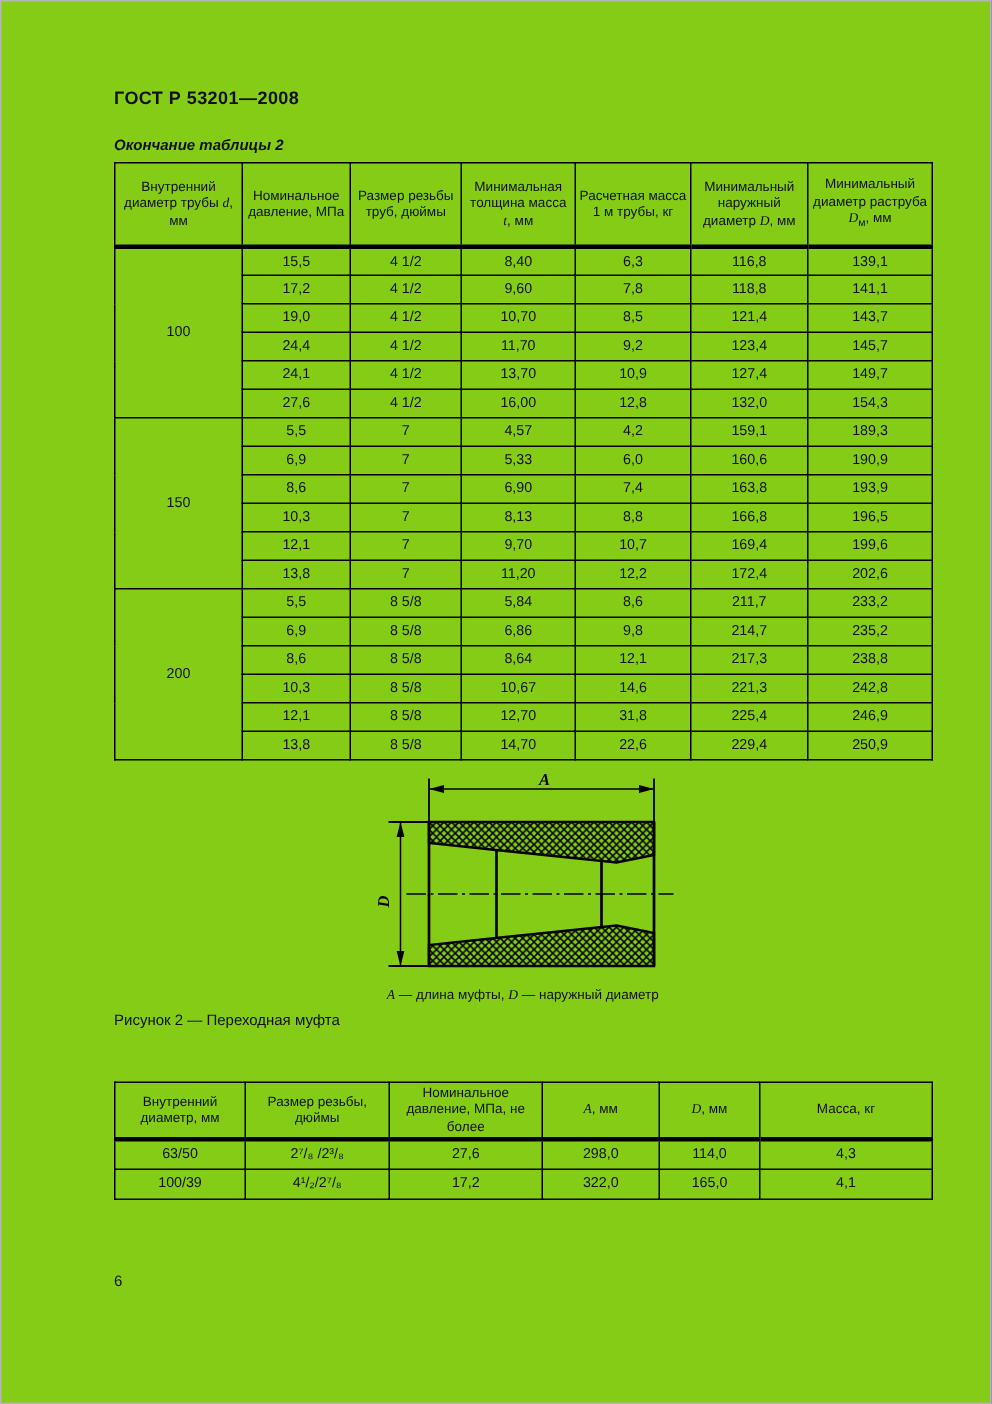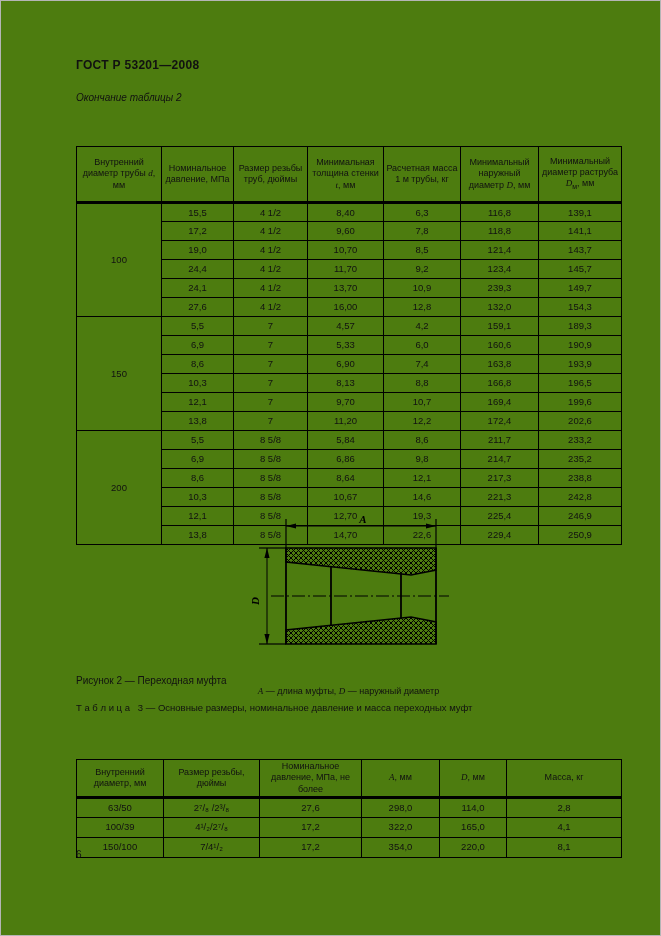--- a/index.html
+++ b/index.html
@@ -1,34 +1,34 @@
 <!DOCTYPE html>
 <html><head>
 <meta charset="utf-8">
 <style>
   html,body{margin:0;padding:0;background:#888;}
   .page{
     position:relative; width:661px; height:936px; margin:0 auto;
-    background:#4d7c0f; border:1px solid #b5b5b5; box-sizing:border-box;
+    background:#84cc16; border:1px solid #b5b5b5; box-sizing:border-box;
     font-family:"Liberation Sans","DejaVu Sans",sans-serif; color:#111;
   }
   .doc-header{position:absolute; left:75px; top:57px; font-size:12px; font-weight:bold; letter-spacing:.3px;}
-  .cont-label{position:absolute; left:75px; top:91px; font-size:10px; font-style:italic;}
-  table{border-collapse:collapse; table-layout:fixed;margin-top:38px;}
+  .cont-label{position:absolute; left:75px; top:91px; font-size:10px; font-style:italic;font-weight:bold;}
+  table{border-collapse:collapse; table-layout:fixed;}
   .t2{position:absolute; left:75px; top:107px; width:545px;}
   .t3{position:absolute; left:75px; top:720px; width:545px;}
   th,td{border:1px solid #000; text-align:center; vertical-align:middle; padding:1px 2px; font-weight:normal; font-size:9.5px; line-height:1.25; overflow:hidden;}
   .t2 thead tr{height:56px;} .t2 tbody tr{height:19px;}
   .t3 thead tr{height:37px;padding-left:39px;} .t3 tbody tr{height:20px;padding-left:36px;}
   thead th{border-bottom:3px solid #000; font-size:9px;}
   .t2, .t3{border:1.5px solid #000;}
   .var{font-family:"Liberation Serif","DejaVu Serif",serif; font-style:italic;}
   sub{font-size:7px;}
   .fig{position:absolute; left:250px; top:512px; width:200px; height:146px;}
-  .fig-caption{position:absolute; left:75px; top:657px; width:545px; text-align:center; font-size:9px;margin-top:28px;}
+  .fig-caption{position:absolute; left:75px; top:657px; width:545px; text-align:center; font-size:9px;}
   .fig-title{position:absolute; left:75px; top:674px; width:545px; text-align:left; font-size:10px;}
   .tbl3-title{position:absolute; left:75px; top:701px; width:545px; font-size:9.5px; white-space:pre-wrap;}
   .page-num{position:absolute; left:75px; top:848px; font-size:10px;}
 </style>
 </head>
 <body>
 
 <div class="page">
 
   <div class="doc-header">ГОСТ Р 53201—2008</div>
@@ -42,21 +42,21 @@
       <col style="width:76px">
         <col style="width:77px">
         <col style="width:78px">
         <col style="width:83px">
     </colgroup>
     <thead>
       <tr>
         <th><span>Внутренний диаметр трубы</span> <span class="var">d</span><span>, мм</span></th>
         <th><span>Номинальное давление, МПа</span></th>
         <th><span>Размер резьбы труб, дюймы</span></th>
-        <th><span>Минимальная толщина стенки</span> <span class="var">t</span><span>, мм</span></th>
+        <th><span>Минимальная толщина масса</span> <span class="var">t</span><span>, мм</span></th>
         <th><span>Расчетная масса 1 м трубы, кг</span></th>
         <th><span>Минимальный наружный диаметр</span> <span class="var">D</span><span>, мм</span></th>
         <th><span>Минимальный диаметр раструба</span> <span class="var">D</span><sub>м</sub><span>, мм</span></th>
       </tr>
     </thead>
     <tbody>
       <tr>
           <td rowspan="6">100</td>
           <td>15,5</td>
           <td>4 1/2</td>
@@ -87,21 +87,21 @@
           <td>11,70</td>
           <td>9,2</td>
           <td>123,4</td>
           <td>145,7</td>
         </tr>
       <tr>
           <td>24,1</td>
           <td>4 1/2</td>
           <td>13,70</td>
           <td>10,9</td>
-          <td>239,3</td>
+          <td>127,4</td>
           <td>149,7</td>
         </tr>
       <tr>
           <td>27,6</td>
           <td>4 1/2</td>
           <td>16,00</td>
           <td>12,8</td>
           <td>132,0</td>
           <td>154,3</td>
         </tr>
@@ -184,21 +184,21 @@
           <td>8 5/8</td>
           <td>10,67</td>
           <td>14,6</td>
           <td>221,3</td>
           <td>242,8</td>
         </tr>
       <tr>
           <td>12,1</td>
           <td>8 5/8</td>
           <td>12,70</td>
-          <td>19,3</td>
+          <td>31,8</td>
           <td>225,4</td>
           <td>246,9</td>
         </tr>
       <tr>
           <td>13,8</td>
           <td>8 5/8</td>
           <td>14,70</td>
           <td>22,6</td>
           <td>229,4</td>
           <td>250,9</td>
@@ -236,21 +236,20 @@
       <line x1="80" y1="53" x2="80" y2="113" stroke="#000" stroke-width="1.8"></line>
       <line x1="150" y1="61" x2="150" y2="105" stroke="#000" stroke-width="1.8"></line>
 
       <line x1="20" y1="83" x2="198" y2="83" stroke="#000" stroke-width="1" stroke-dasharray="13 3 2 3"></line>
     </svg>
   </div>
 
   <div class="fig-caption"><span class="var">А</span><span> — длина муфты, </span><span class="var">D</span><span> — наружный диаметр</span></div>
   <div class="fig-title">Рисунок 2 — Переходная муфта</div>
 
-  <div class="tbl3-title">Т а б л и ц а   3 — Основные размеры, номинальное давление и масса переходных муфт</div>
 
   <table class="t3">
     <colgroup>
       <col style="width:87px">
         <col style="width:96px">
         <col style="width:102px">
       <col style="width:78px">
         <col style="width:67px">
         <col style="width:115px">
     </colgroup>
@@ -264,36 +263,28 @@
         <th><span>Масса, кг</span></th>
       </tr>
     </thead>
     <tbody>
       <tr>
           <td>63/50</td>
           <td>2⁷/₈ /2³/₈</td>
           <td>27,6</td>
           <td>298,0</td>
           <td>114,0</td>
-          <td>2,8</td>
+          <td>4,3</td>
         </tr>
       <tr>
           <td>100/39</td>
           <td>4¹/₂/2⁷/₈</td>
           <td>17,2</td>
           <td>322,0</td>
           <td>165,0</td>
           <td>4,1</td>
         </tr>
-      <tr>
-          <td>150/100</td>
-          <td>7/4¹/₂</td>
-          <td>17,2</td>
-          <td>354,0</td>
-          <td>220,0</td>
-          <td>8,1</td>
-        </tr>
     </tbody>
   </table>
 
   <div class="page-num">6</div>
 
 </div>
 
 </body></html>

